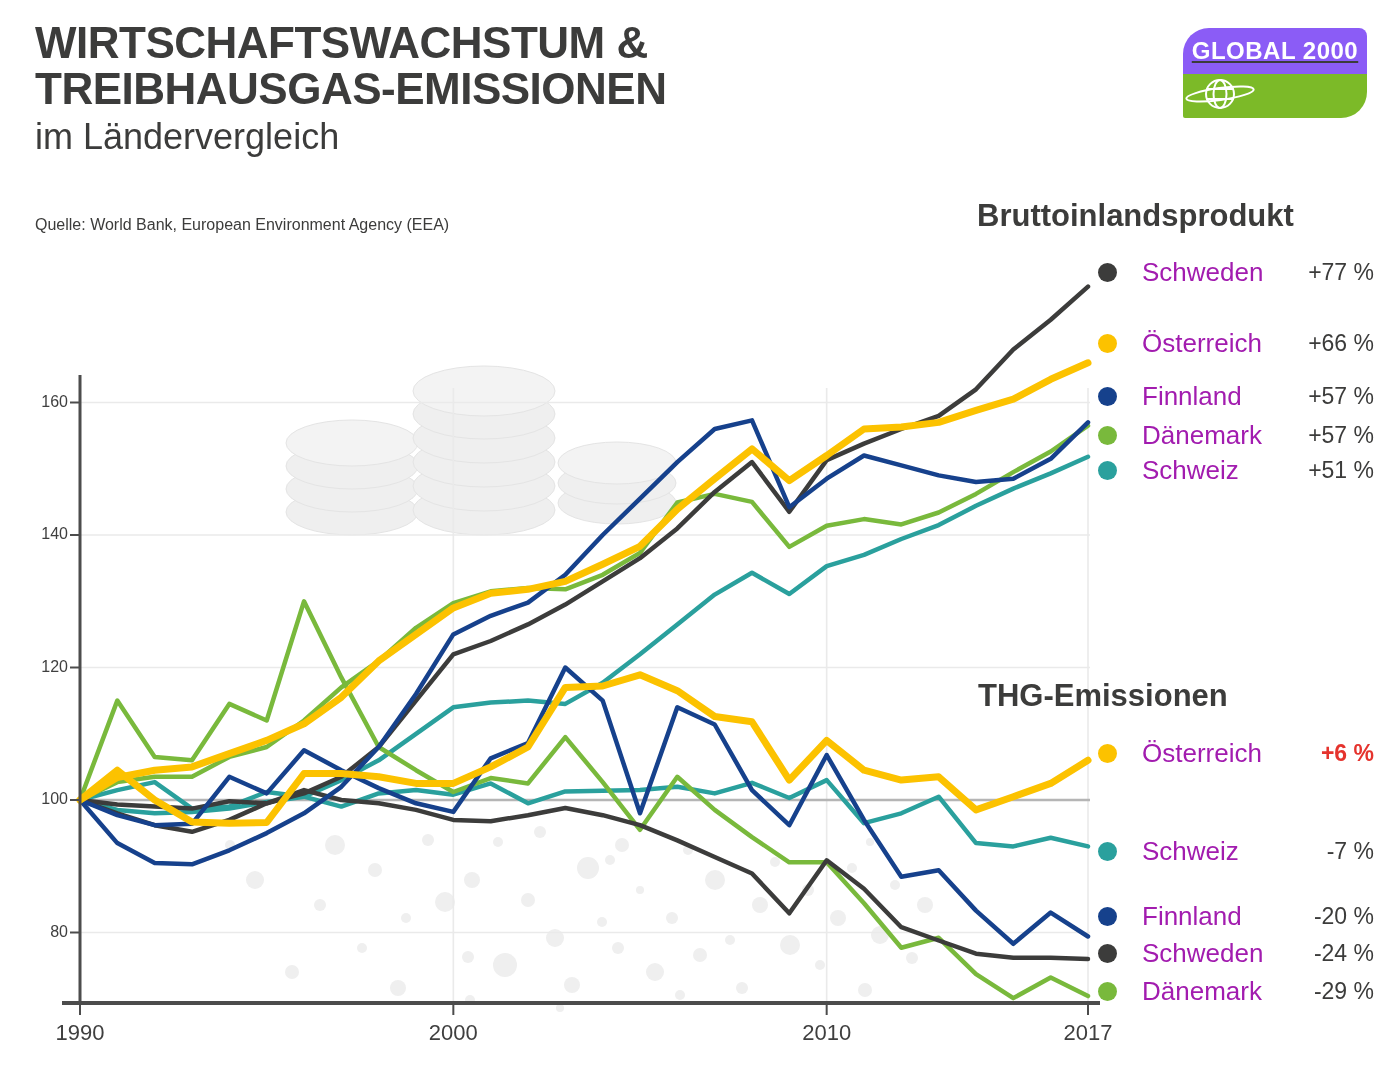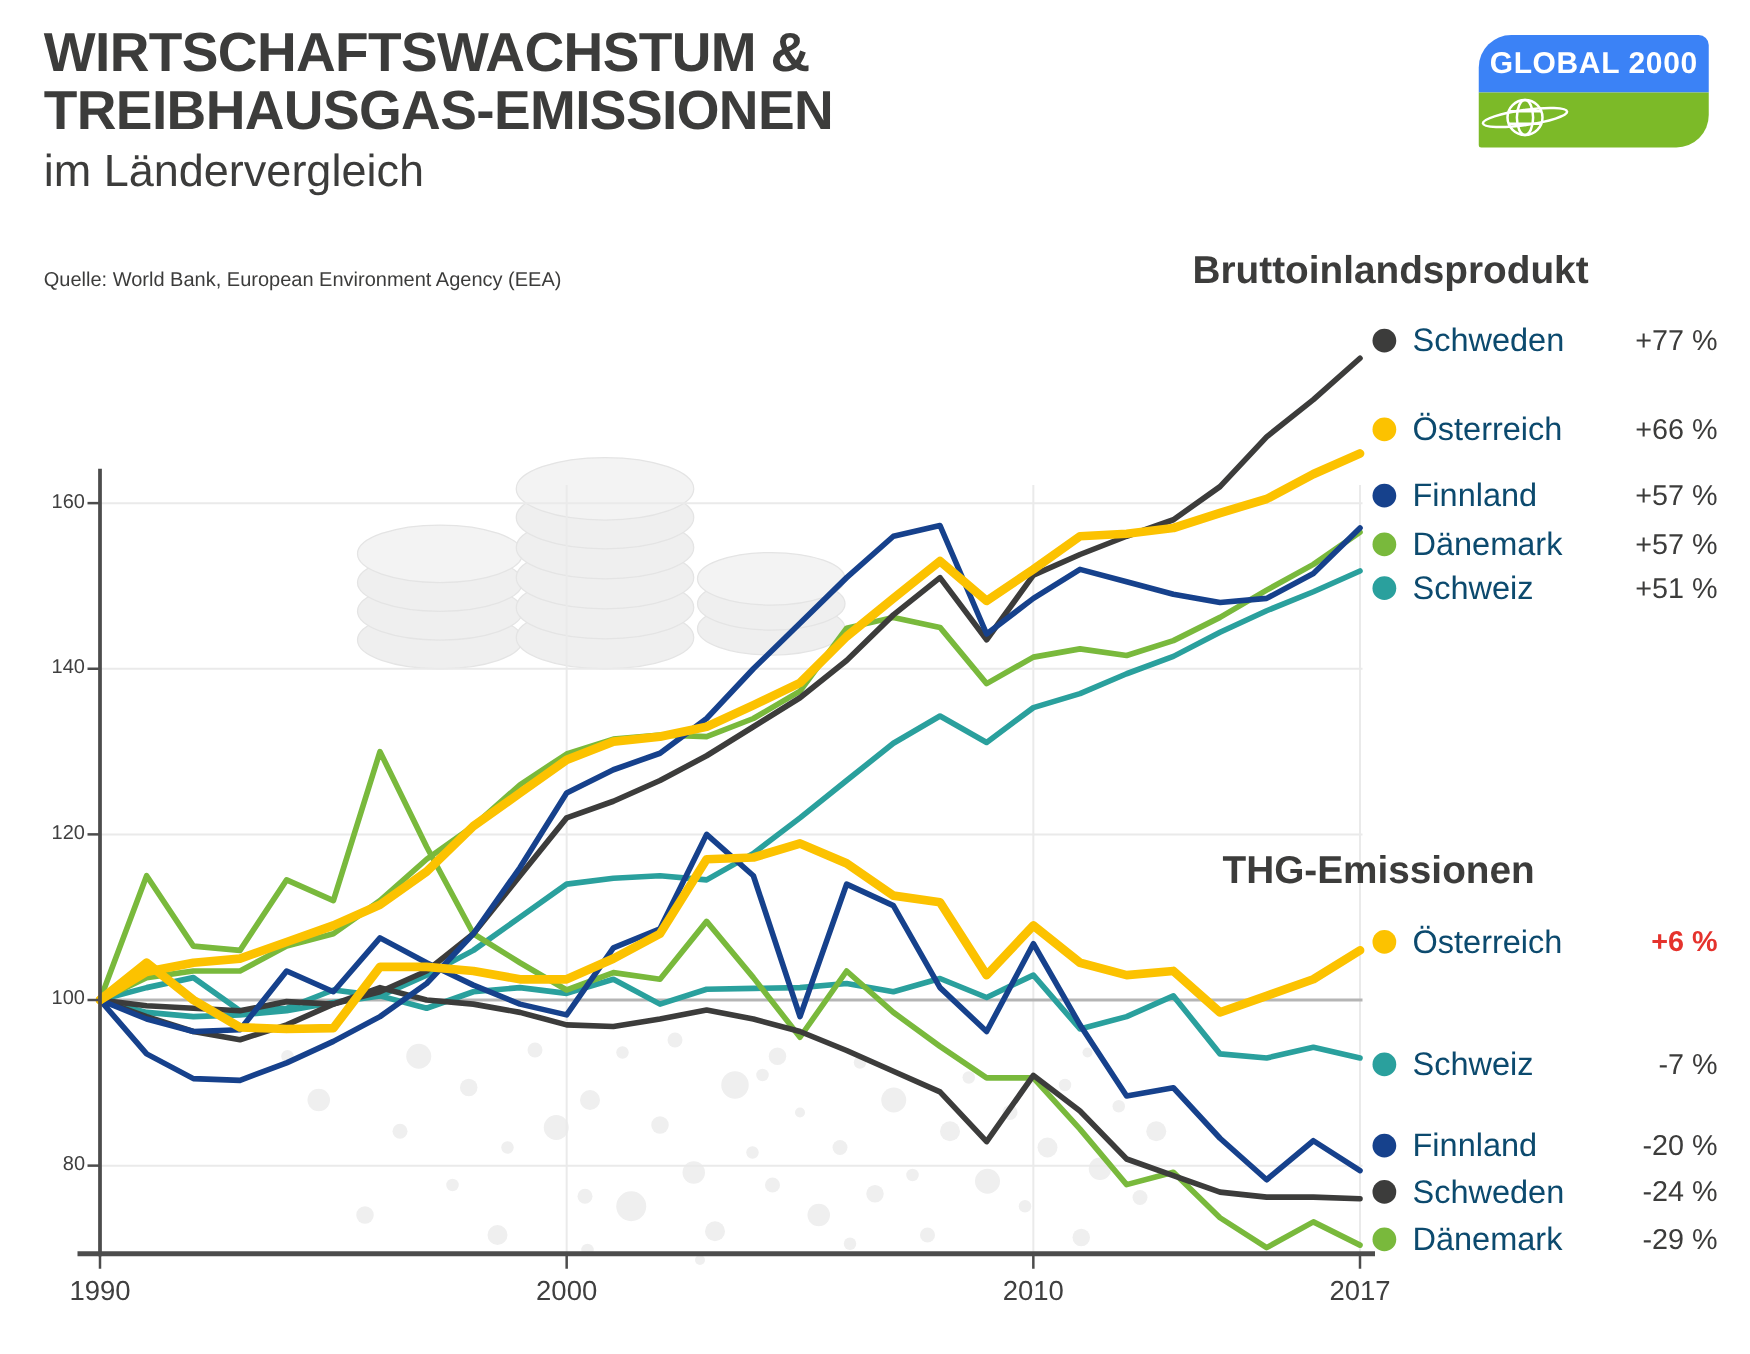--- a/index.html
+++ b/index.html
@@ -5,35 +5,35 @@
   html,body{margin:0;padding:0;background:#ffffff;}
   #page{position:relative;width:1400px;height:1072px;background:#ffffff;overflow:hidden;
         font-family:"Liberation Sans","DejaVu Sans",sans-serif;color:#3c3c3b;padding-left:45px;}
   .abs{position:absolute;}
   
   .title{left:35px;top:20px;font-size:44px;line-height:46px;font-weight:bold;letter-spacing:-0.5px;color:#3c3c3b;}
   .subtitle{left:35px;top:116px;font-size:36px;line-height:42px;font-weight:400;color:#3c3c3b;}
   .source{left:35px;top:216px;font-size:16px;color:#3c3c3b;}
   
   .logo{left:1183px;top:28px;width:184px;height:90px;}
-  .logo-top{position:absolute;left:0;top:0;width:184px;height:46px;background:#3b82f6;
+  .logo-top{position:absolute;left:0;top:0;width:184px;height:46px;background:#8b5cf6;
             border-top-left-radius:26px;border-top-right-radius:8px;
-            display:flex;align-items:center;justify-content:center;}
+            display:flex;align-items:center;justify-content:center;text-decoration:underline;}
   .logo-top span{color:#fff;font-weight:bold;font-size:24px;letter-spacing:0.5px;}
   .logo-bottom{position:absolute;left:0;top:46px;width:184px;height:44px;background:#7cba28;
             border-bottom-right-radius:26px;border-bottom-left-radius:2px;
             display:flex;align-items:center;justify-content:center;}
   
   .sec-head{font-size:31px;font-weight:bold;color:#3c3c3b;white-space:nowrap;}
-  #bip-head{left:954px;top:198px;}
+  #bip-head{left:977px;top:198px;}
   #thg-head{left:978px;top:678px;}
   
   .lrow{position:absolute;left:1098px;width:276px;height:30px;display:flex;align-items:center;}
   .dot{width:19px;height:19px;border-radius:50%;flex:0 0 auto;}
-  .llabel{margin-left:13px;font-size:26px;color:#0c4a6e;white-space:nowrap;}
+  .llabel{margin-left:25px;font-size:26px;color:#a21caf;white-space:nowrap;}
   .lpct{position:absolute;right:0;font-size:23px;color:#3c3c3b;white-space:nowrap;}
   
   .ylab{position:absolute;width:46px;text-align:right;font-size:16px;color:#3f3f3f;}
   .xlab{position:absolute;width:70px;text-align:center;font-size:22px;color:#3f3f3f;}
   svg{position:absolute;left:0;top:0;}
 </style>
 </head>
 <body>
 
 <div id="page">

